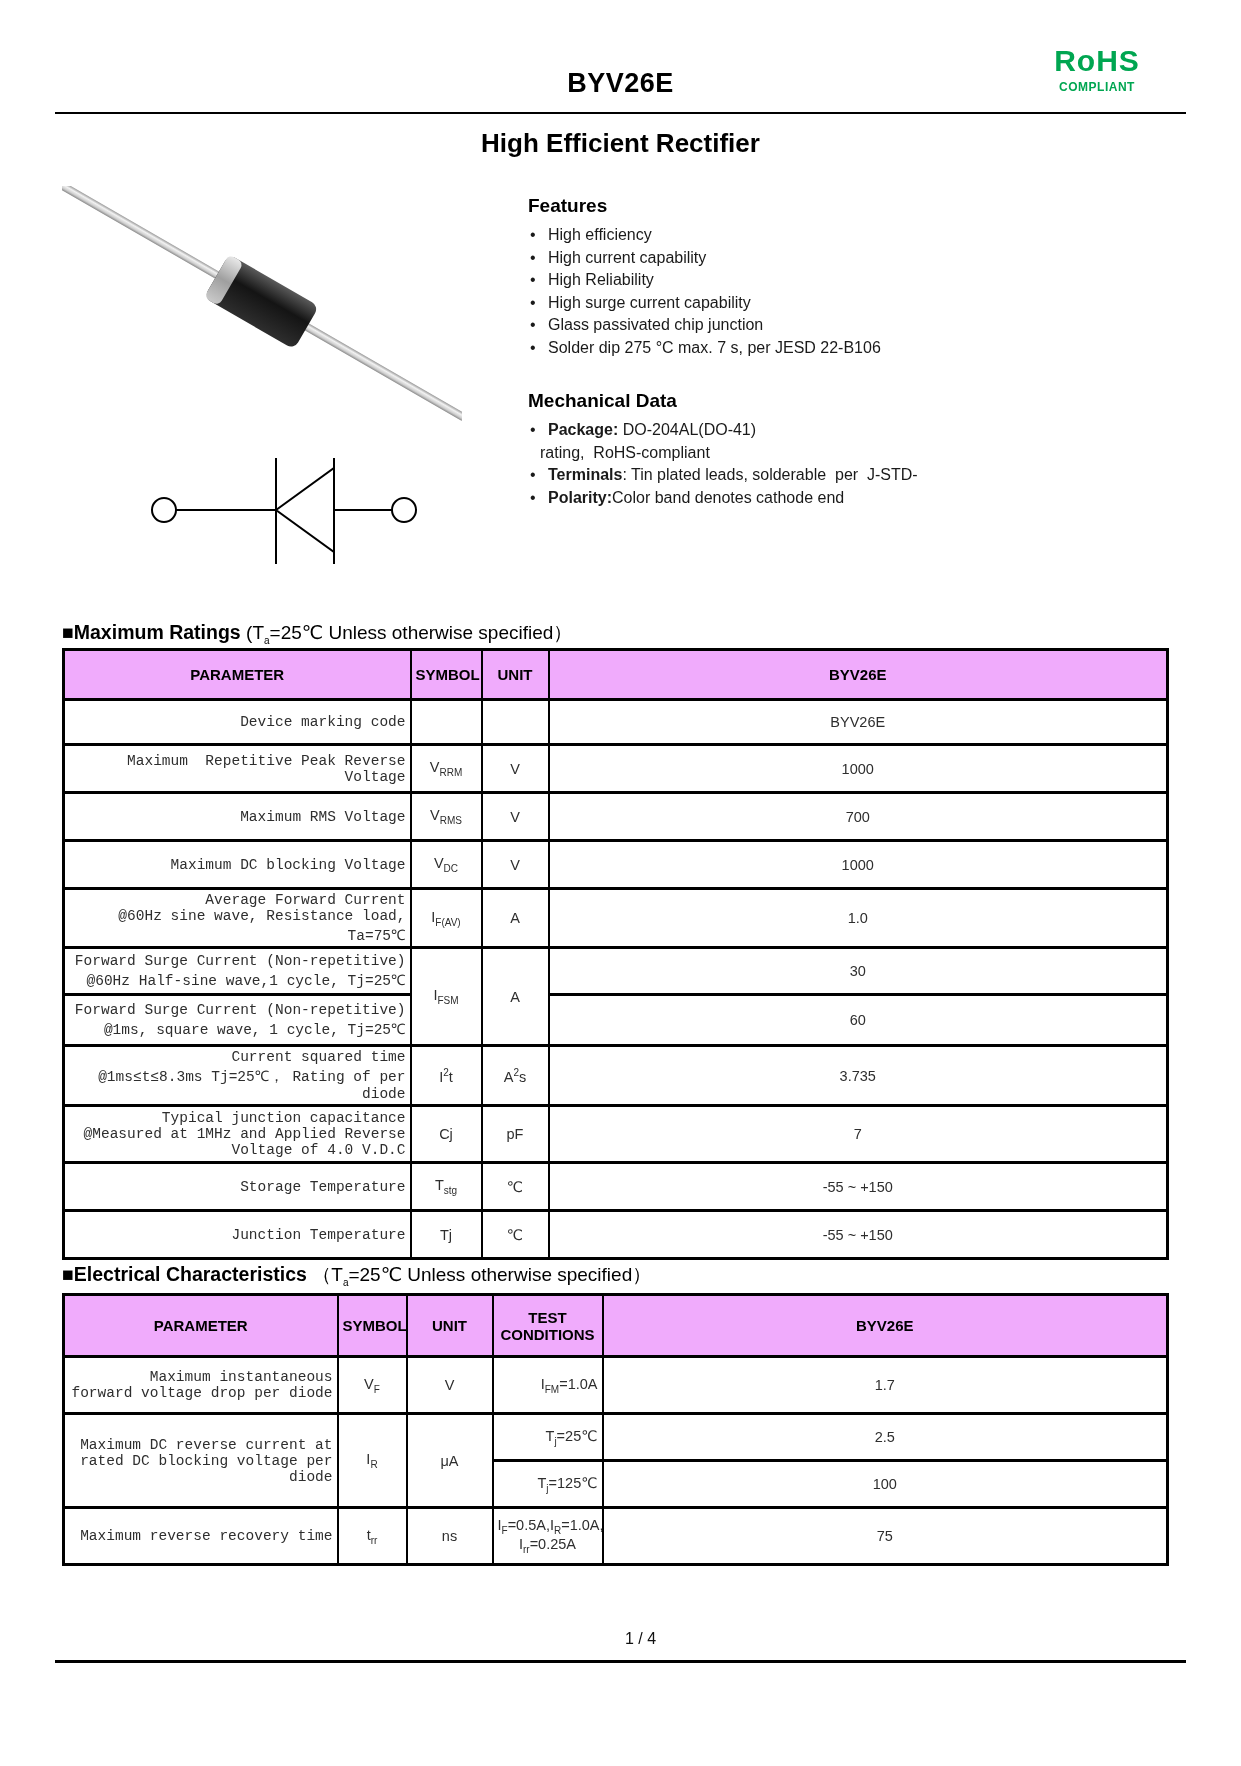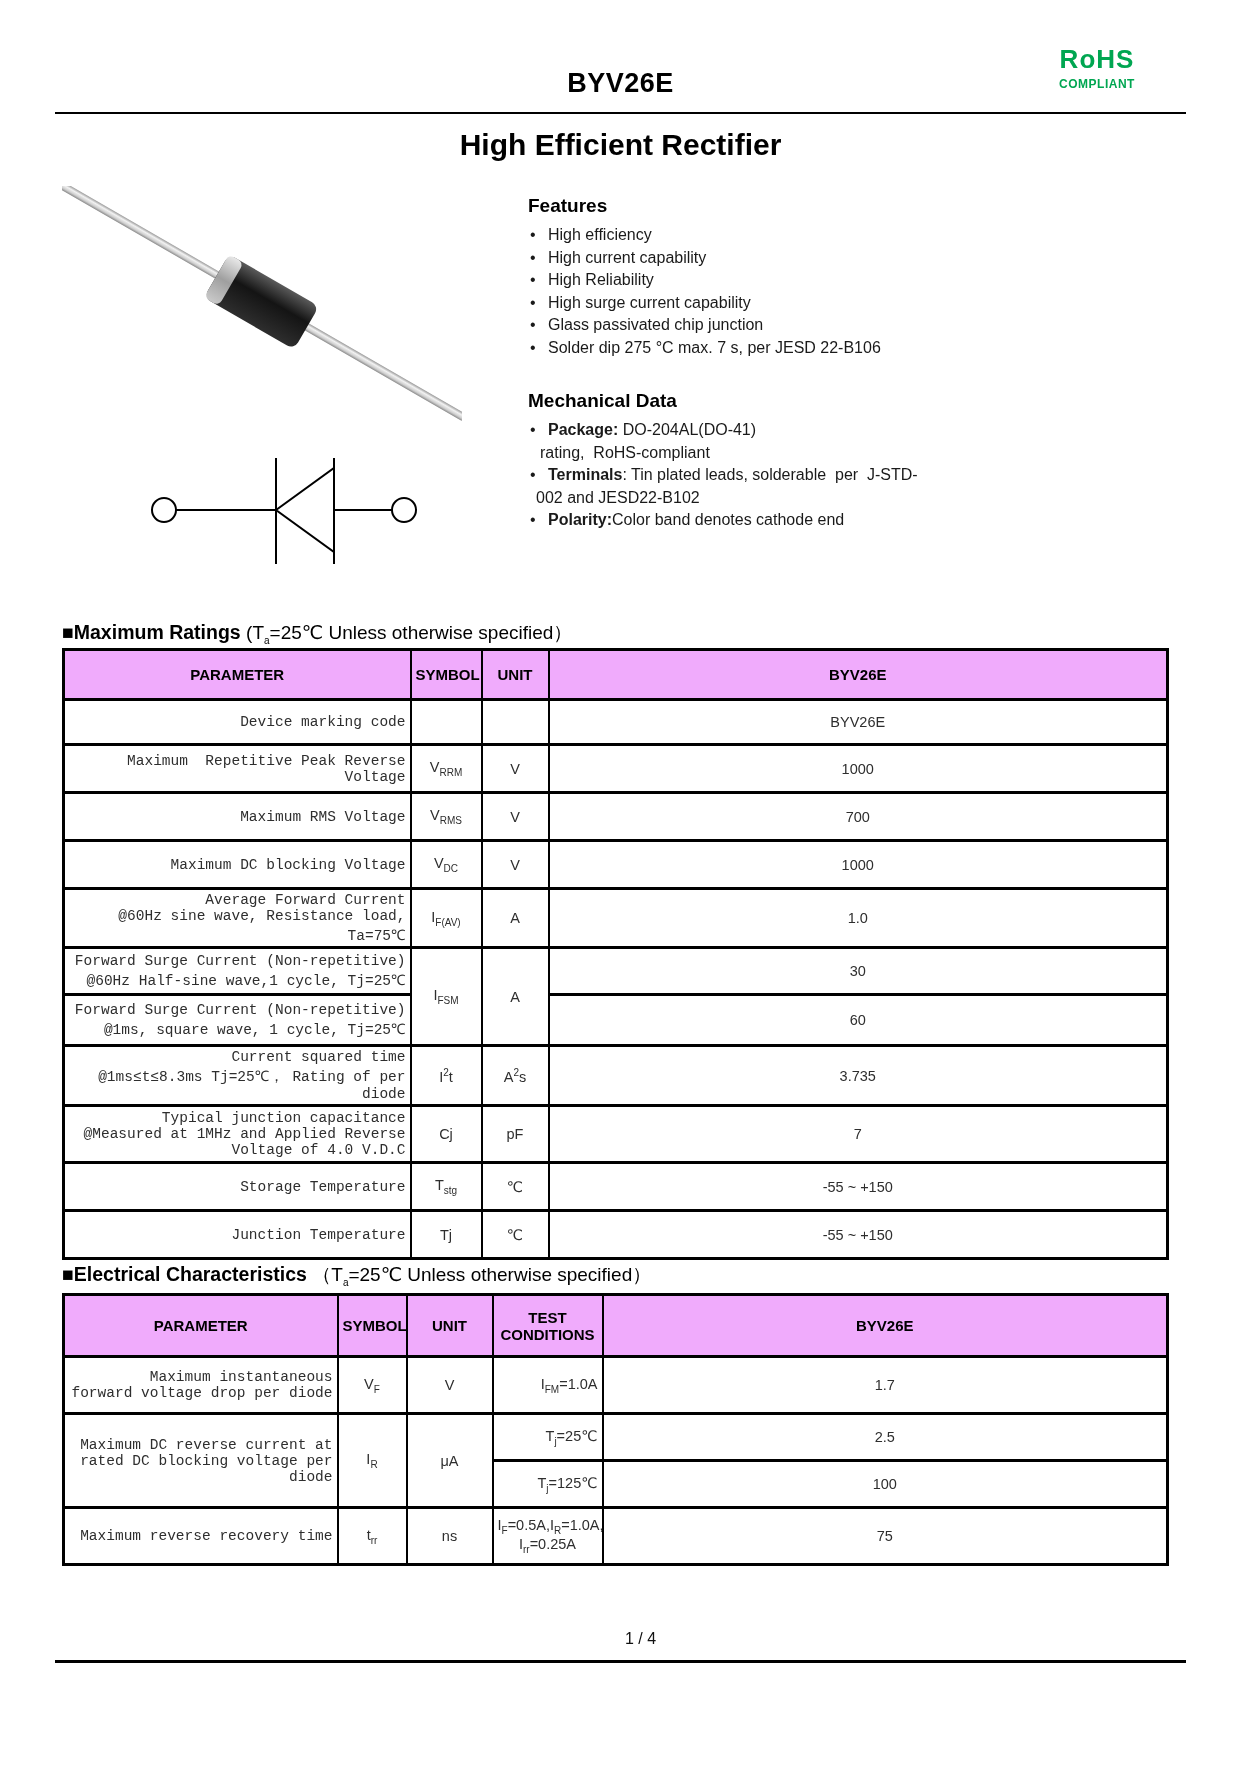--- a/index.html
+++ b/index.html
@@ -5,25 +5,25 @@
   html,body{margin:0;padding:0;background:#e8e8e8;}
   .page{
     position:relative;width:1241px;height:1766px;background:#ffffff;
     margin:0 auto;font-family:"Liberation Sans","DejaVu Sans",sans-serif;color:#000;
     overflow:hidden;
   }
   
   .part-number{position:absolute;top:68px;left:0;width:100%;text-align:center;
     font-size:27px;font-weight:bold;letter-spacing:.5px;}
   .rohs{position:absolute;top:44px;left:1042px;width:110px;text-align:center;}
-  .rohs-main{font-size:26px;font-weight:bold;letter-spacing:1px;}
+  .rohs-main{font-size:30px;font-weight:bold;letter-spacing:1px;}
   .rohs-sub{font-size:12px;font-weight:bold;margin-top:2px;letter-spacing:.5px;}
   .rule-top{position:absolute;top:112px;left:55px;width:1131px;height:2px;background:#000;}
   .doc-title{position:absolute;top:128px;left:0;width:100%;text-align:center;
-    font-size:30px;font-weight:bold;}
+    font-size:26px;font-weight:bold;}
   
   .photo-wrap{position:absolute;left:62px;top:186px;width:400px;height:238px;}
   .symbol-wrap{position:absolute;left:148px;top:448px;width:272px;height:122px;}
   
   .right-col{position:absolute;left:528px;top:180px;width:648px;color:#111;}
   .block-heading{font-size:19px;font-weight:bold;margin:15px 0 7px 0;color:#000;}
   .bullet-line{display:flex;font-size:16px;line-height:22.5px;color:#1a1a1a;}
   .bullet{width:18px;flex:0 0 18px;text-align:left;padding-left:2px;}
   .bullet-text{white-space:pre-wrap;}
   .cont-line{font-size:16px;line-height:22.5px;color:#1a1a1a;white-space:pre-wrap;}
@@ -145,21 +145,20 @@
     <div class="bullet-line">
       <span class="bullet">•</span>
       <span class="bullet-text"><b>Package:</b><span> DO-204AL(DO-41)</span></span>
     </div>
     <div class="cont-line indent-b">rating,  RoHS-compliant</div>
 
     <div class="bullet-line">
       <span class="bullet">•</span>
       <span class="bullet-text"><b>Terminals</b><span>: Tin plated leads, solderable  per  J-STD-</span></span>
     </div>
-    <div class="cont-line indent-c">002 and JESD22-B102</div>
 
     <div class="bullet-line">
       <span class="bullet">•</span>
       <span class="bullet-text"><b>Polarity:</b><span>Color band denotes cathode end</span></span>
     </div>
   </div>
 
   <div class="section-heading" style="top:620px;">
     <b><span>■</span><span>Maximum Ratings</span></b>
     <span class="section-cond">(T<sub>a</sub>=25℃ Unless otherwise specified）</span>

